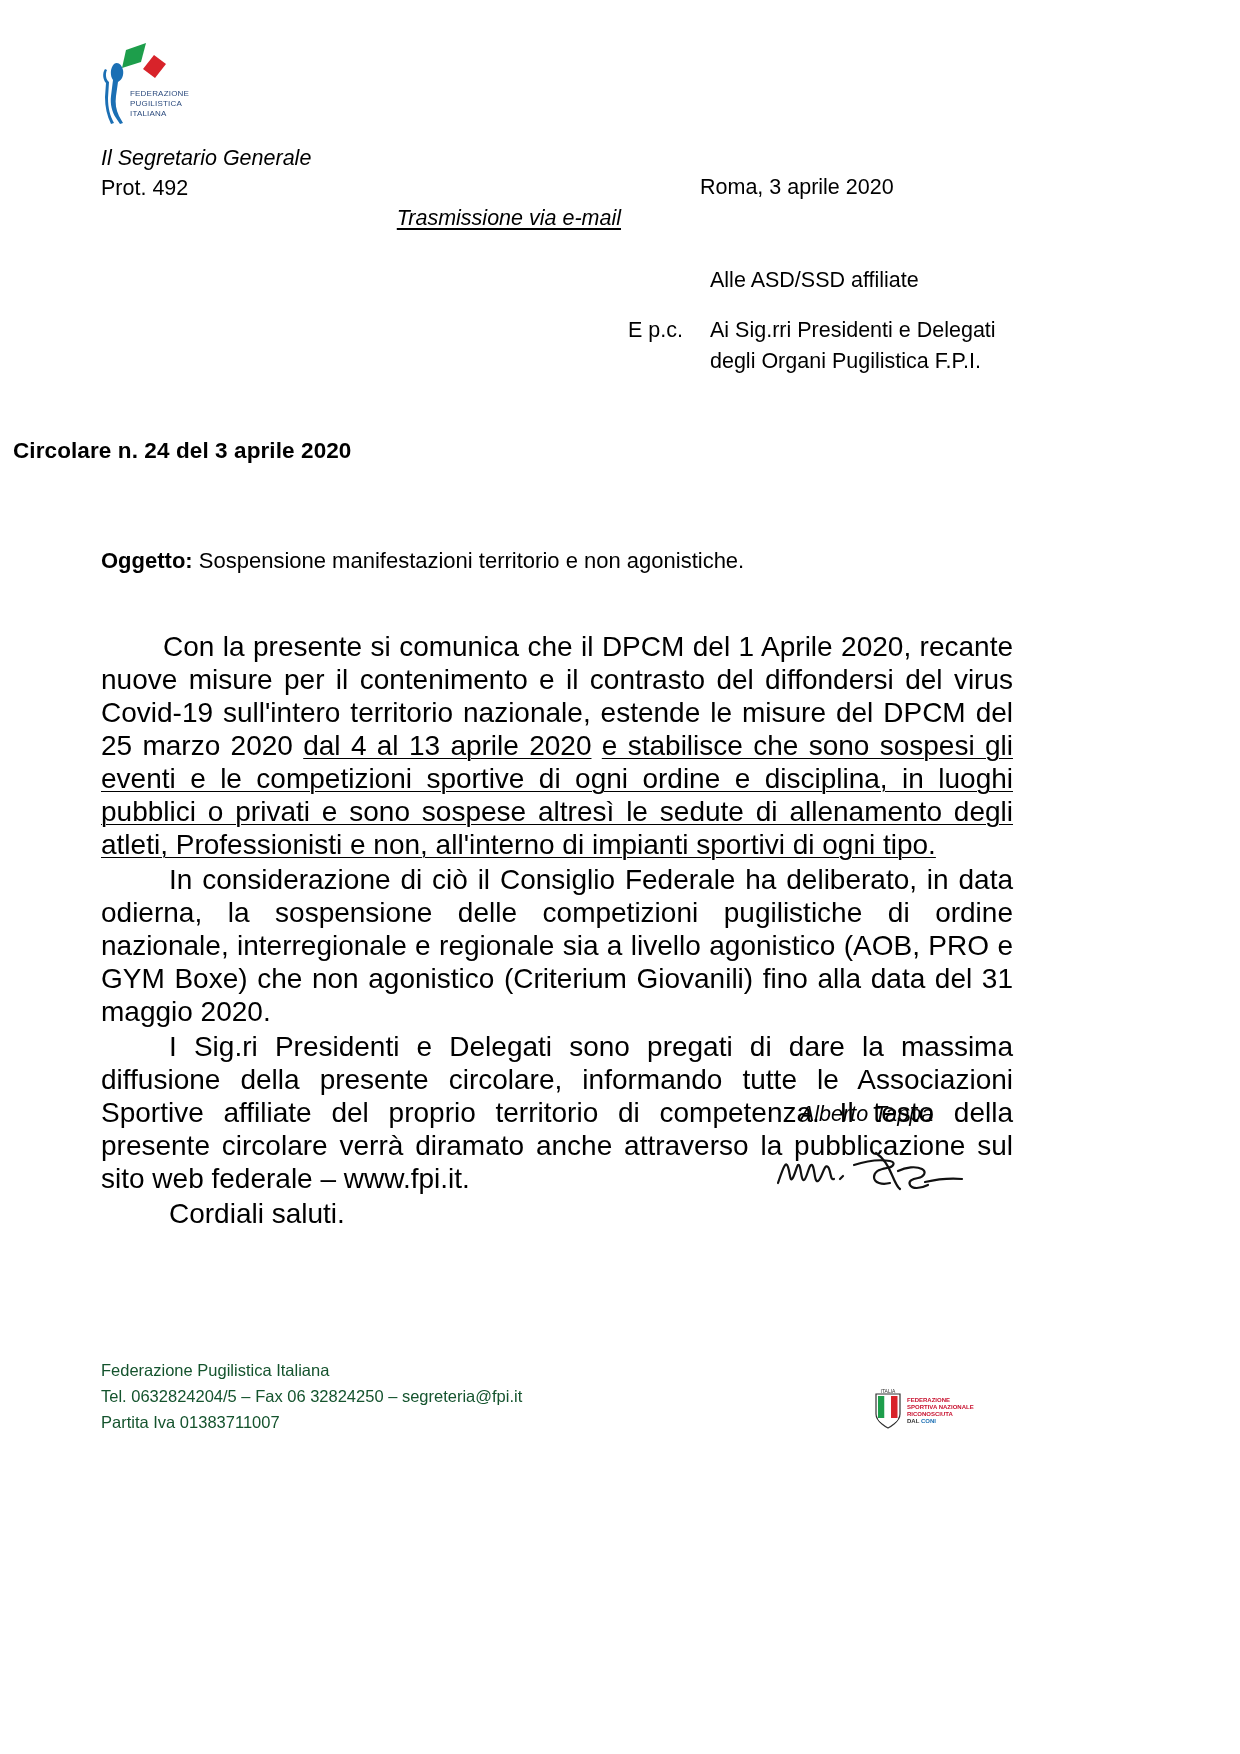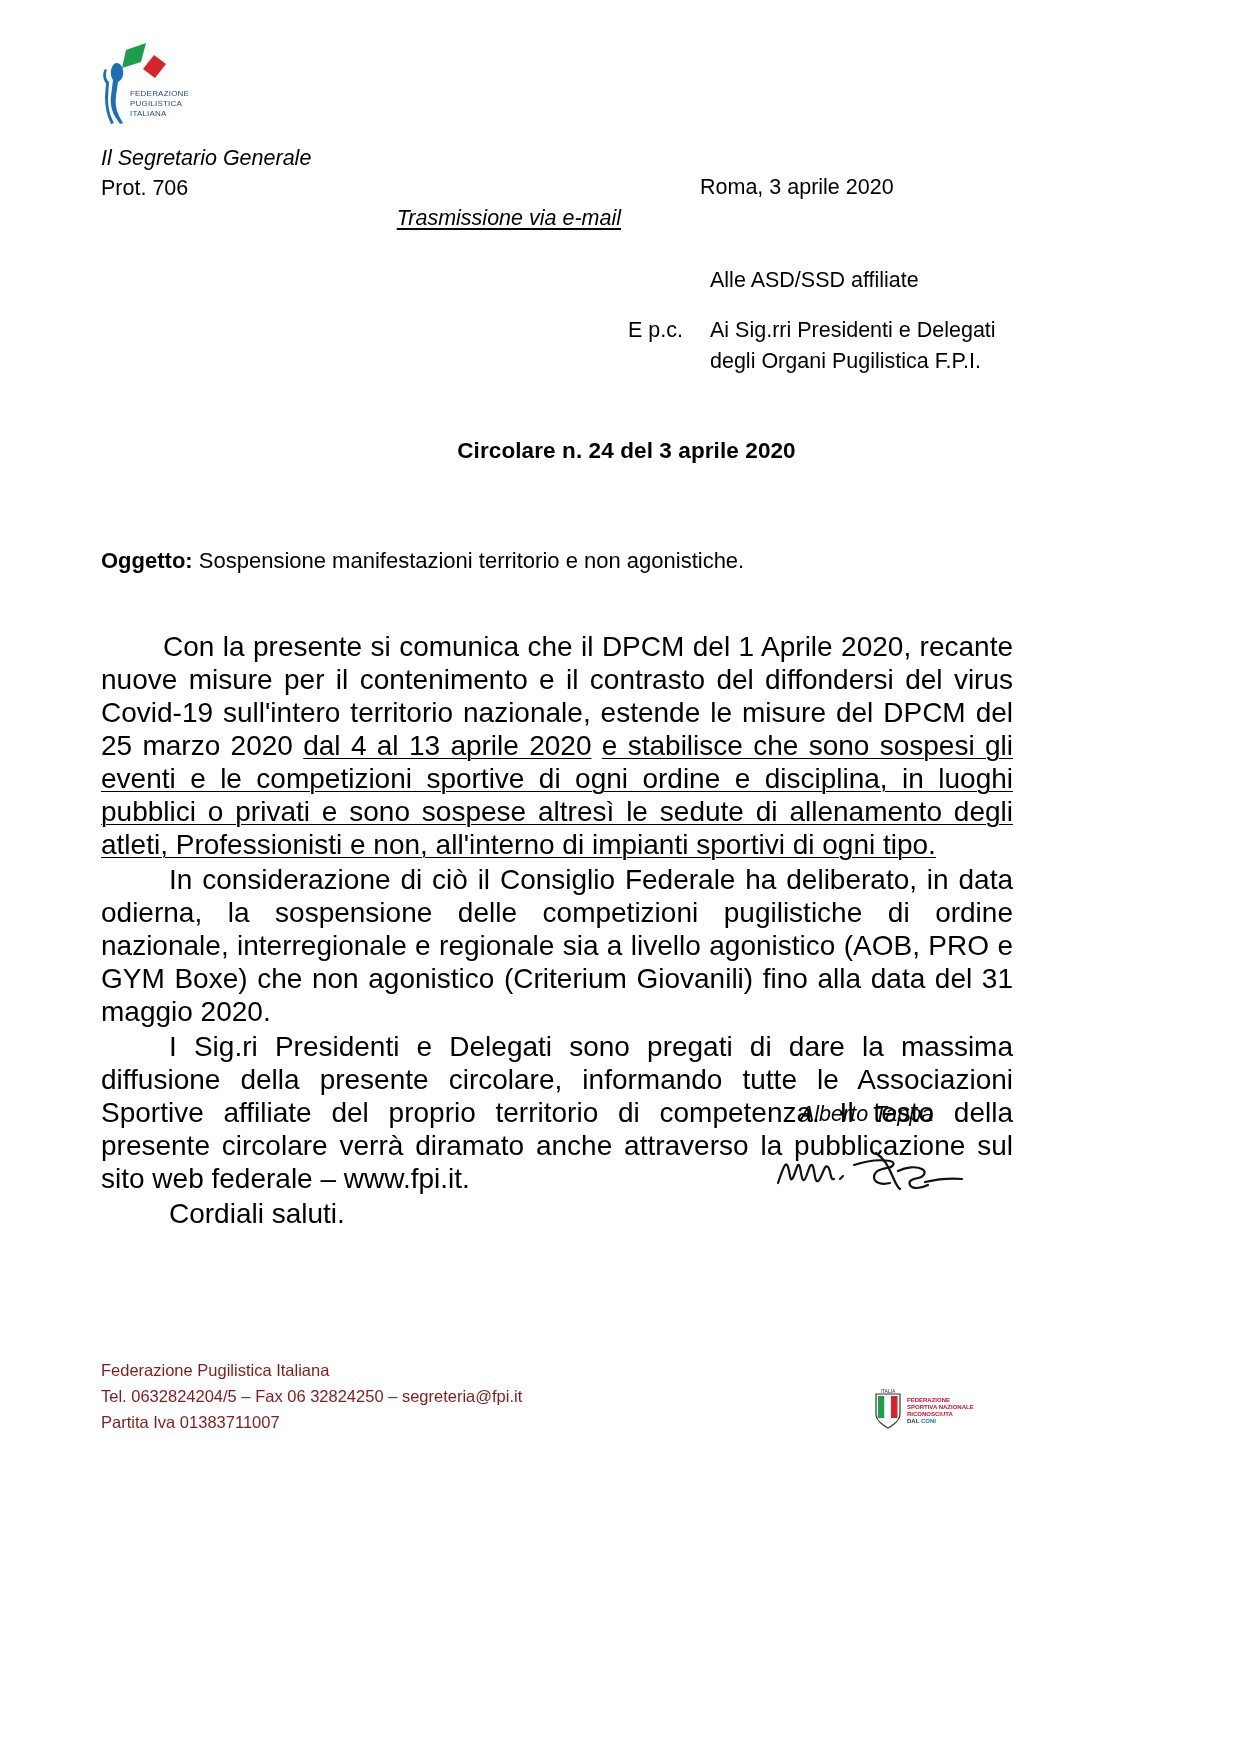--- a/index.html
+++ b/index.html
@@ -67,21 +67,21 @@
   .recip .epc { width: 82px; flex: none; }
   .recip .ind { padding-left: 82px; }
   .recip .r1 { padding-left: 82px; padding-bottom: 19px; }
 
   
   .circ-title {
     position: absolute;
     left: 0;
     top: 438px;
     width: 1240px;
-    text-align: center;
+    text-align: left;
     font-size: 22.5px;
     font-weight: bold;
     letter-spacing: 0.1px;
   }
   .circ-title .inner { padding-left: 13px; }
 
   
   .oggetto {
     position: absolute;
     left: 101px;
@@ -128,21 +128,21 @@
     height: 70px;
   }
 
   
   .footer {
     position: absolute;
     left: 101px;
     top: 1357px;
     font-size: 16.5px;
     line-height: 26px;
-    color: #7f1d1d;
+    color: #14532d;
   }
   .coni {
     position: absolute;
     left: 870px;
     top: 1388px;
     width: 120px;
     height: 48px;
   }
 </style>
 </head>
@@ -160,21 +160,21 @@
       <path d="M14,26 C10,30 10,38 13,42 L11,58 C10,66 12,74 16,80 L20,86 L23,85 L19,78 C16,72 15,65 16,58 L18,44 C22,42 24,37 23,32 C22,27 18,23 14,26 Z" fill="#1b6fb4"></path>
       <path d="M7,32 C5,36 6,42 9,44 L8,60 C8,70 10,78 14,85 L11,86 C7,78 5,69 5,59 L6,45 C3,42 2,35 5,31 Z" fill="#1b6fb4"></path>
       <text x="30" y="58" font-family="Liberation Sans, sans-serif" font-size="8" fill="#2b4a7d" letter-spacing="0.2">FEDERAZIONE</text>
       <text x="30" y="68" font-family="Liberation Sans, sans-serif" font-size="8" fill="#2b4a7d" letter-spacing="0.2">PUGILISTICA</text>
       <text x="30" y="78" font-family="Liberation Sans, sans-serif" font-size="8" fill="#2b4a7d" letter-spacing="0.2">ITALIANA</text>
     </svg>
   </div>
 
   <div class="hdr-left">
     <div class="l1">Il Segretario Generale</div>
-    <div class="l2">Prot. 706</div>
+    <div class="l2">Prot. 492</div>
     <div class="l3">Trasmissione via e-mail</div>
   </div>
 
   <div class="hdr-date">Roma, 3 aprile 2020</div>
 
   <div class="recip">
     <div class="r1">Alle ASD/SSD affiliate</div>
     <div class="row">
       <span class="epc">E p.c.</span>
       <span>Ai Sig.rri Presidenti e Delegati</span>

